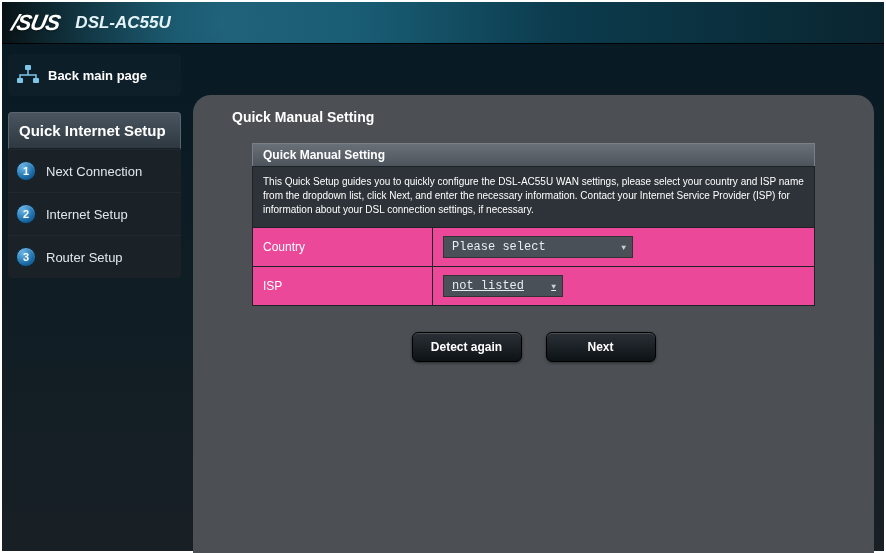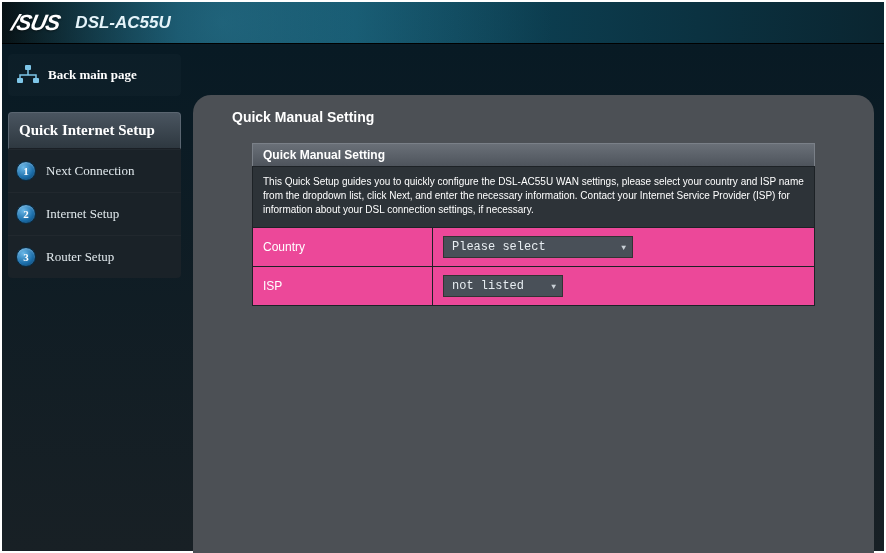--- a/index.html
+++ b/index.html
@@ -52,21 +52,20 @@
       z-index: 1;
       font-style: italic;
     }
     .body {
       display: flex;
       height: calc(100% - 42px);
     }
     .sidebar {
       width: 185px;
       padding: 10px 6px;
-      font-family: Liberation Serif, serif;
     }
     .sidebar-back {
       height: 42px;
       display: flex;
       align-items: center;
       padding: 0 8px;
       color: #fff;
       font-size: 13px;
       font-weight: bold;
       cursor: pointer;
@@ -185,21 +184,21 @@
       font-family: 'Courier New', monospace;
       font-size: 12px;
       color: #e8eef2;
     }
     .select-wrap .arrow {
       margin-left: 10px;
       font-size: 8px;
       color: #c8d0d6;
     }
     .select-country { width: 190px; justify-content: space-between; gap: 16px; }
-    .select-isp { width: 120px; justify-content: space-between; }
+    .select-isp { width: 120px; justify-content: space-between; text-decoration: underline; }
     .actions {
       display: flex;
       justify-content: center;
       gap: 24px;
       margin-top: 26px;
     }
     .btn {
       min-width: 110px;
       height: 30px;
       background: linear-gradient(to bottom, #2a3036, #0d1216);
@@ -273,17 +272,21 @@
               <td>ISP</td>
               <td>
                 <div class="select-wrap select-isp">
                   <span>not listed</span>
                   <span class="arrow">▼</span>
                 </div>
               </td>
             </tr>
           </tbody>
             </table>
+          <div class="actions">
+            <div class="btn">Detect again</div>
+            <div class="btn">Next</div>
+          </div>
         </div>
       </div>
     </div>
   </div>
 </div>
 
 </body></html>

